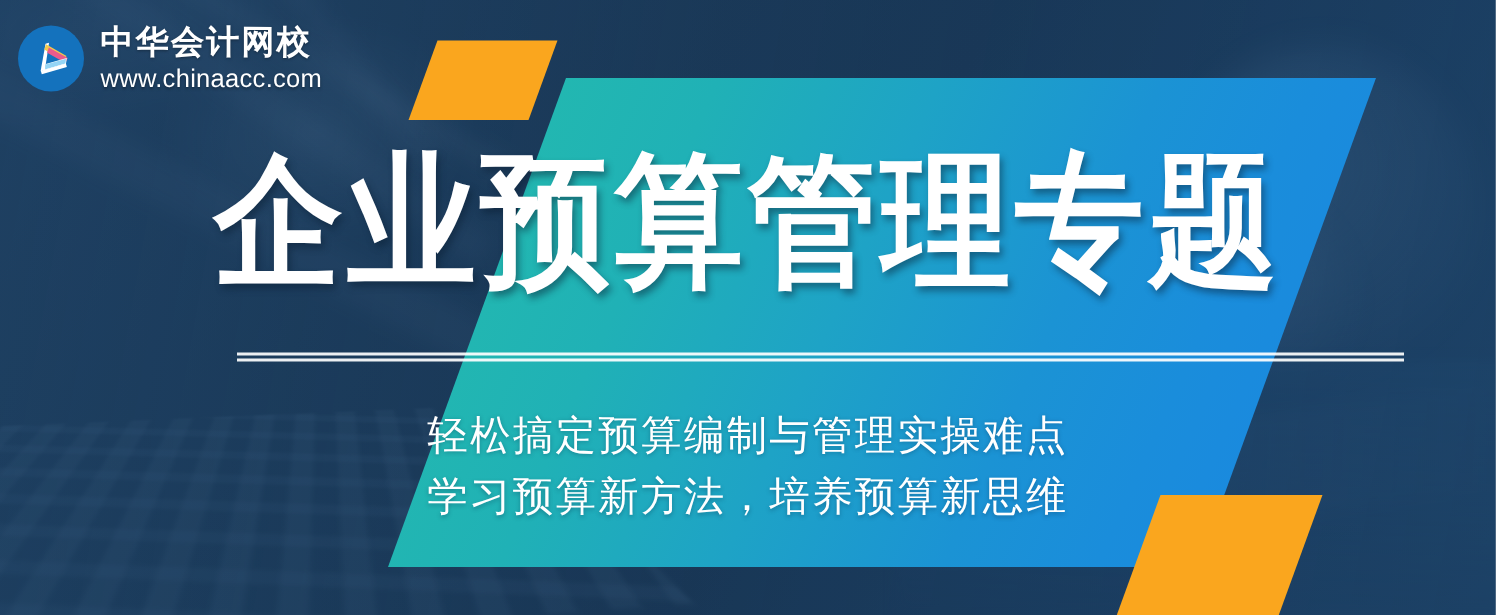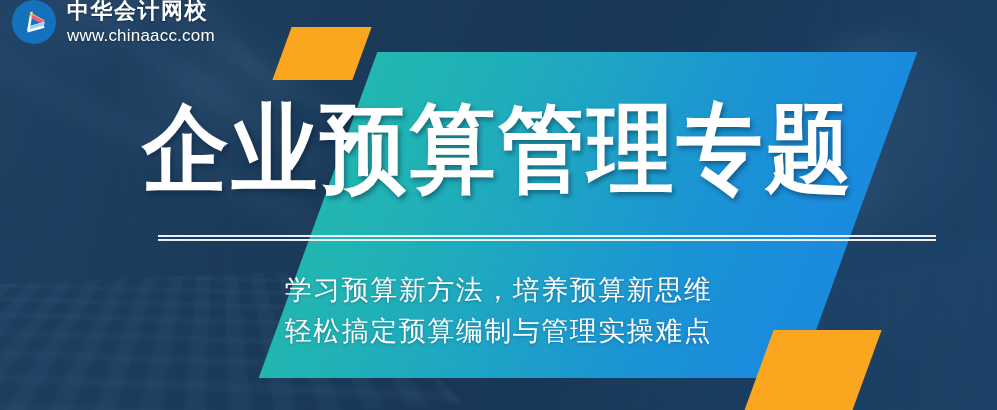--- a/index.html
+++ b/index.html
@@ -76,21 +76,21 @@
     background:#faa61e;
     transform:skewX(-20deg);
   }
   .teal-main{
     left:318px;top:52px;width:540px;height:326px;
     background:linear-gradient(95deg,#22b7b1 0%,#20b1b6 18%,#1ea3c6 44%,#1b93d4 70%,#1a8ddb 88%,#1a8ade 100%);
     transform:skewX(-20deg);
   }
   
   .logo-wrap{
-    position:absolute;left:12px;top:0;display:flex;align-items:center;gap:11px;
+    position:absolute;left:12px;top:17px;display:flex;align-items:center;gap:11px;
   }
   .logo-mark{
     width:44px;height:44px;border-radius:50%;
     background:#1472bd;
     display:flex;align-items:center;justify-content:center;
     flex:0 0 auto;
   }
   .logo-text{display:flex;flex-direction:column;line-height:1;}
   .logo-cn{
     color:#ffffff;font-size:22px;font-weight:700;letter-spacing:1.5px;
@@ -172,17 +172,17 @@
   </div>
 
   <div class="title">企业预算管理专题</div>
 
   <div class="divider">
     <div class="ln ln-a"></div>
     <div class="ln ln-b"></div>
   </div>
 
   <div class="subs">
+    <div class="sub-line">轻松搞定预算编制与管理实操难点</div>
     <div class="sub-line">学习预算新方法，培养预算新思维</div>
-    <div class="sub-line">轻松搞定预算编制与管理实操难点</div>
   </div>
 
 </div>
 
 </body></html>

